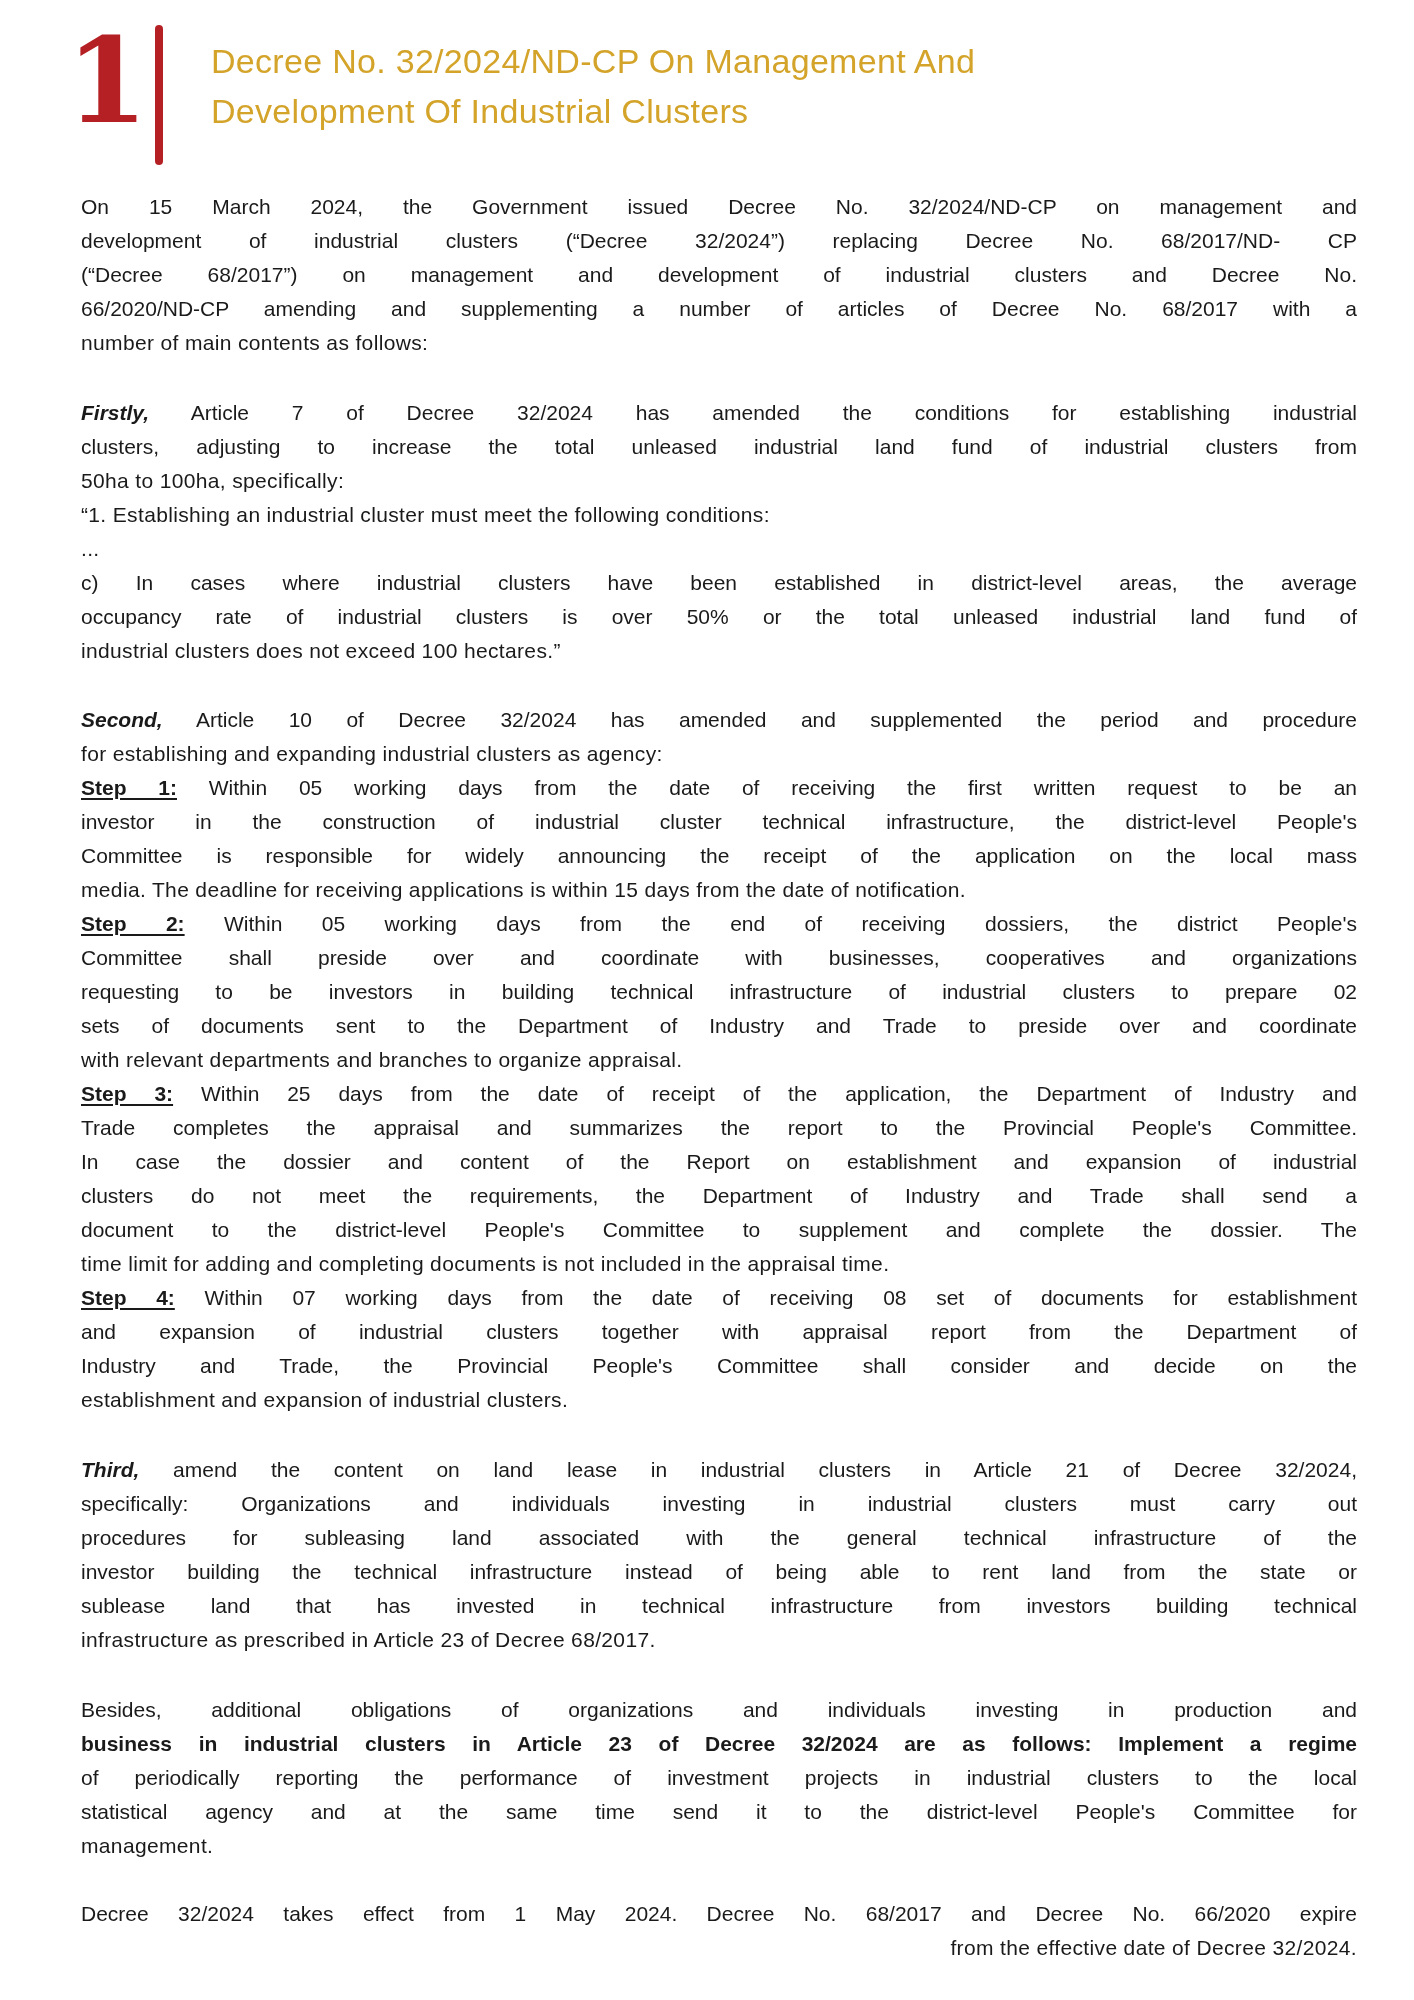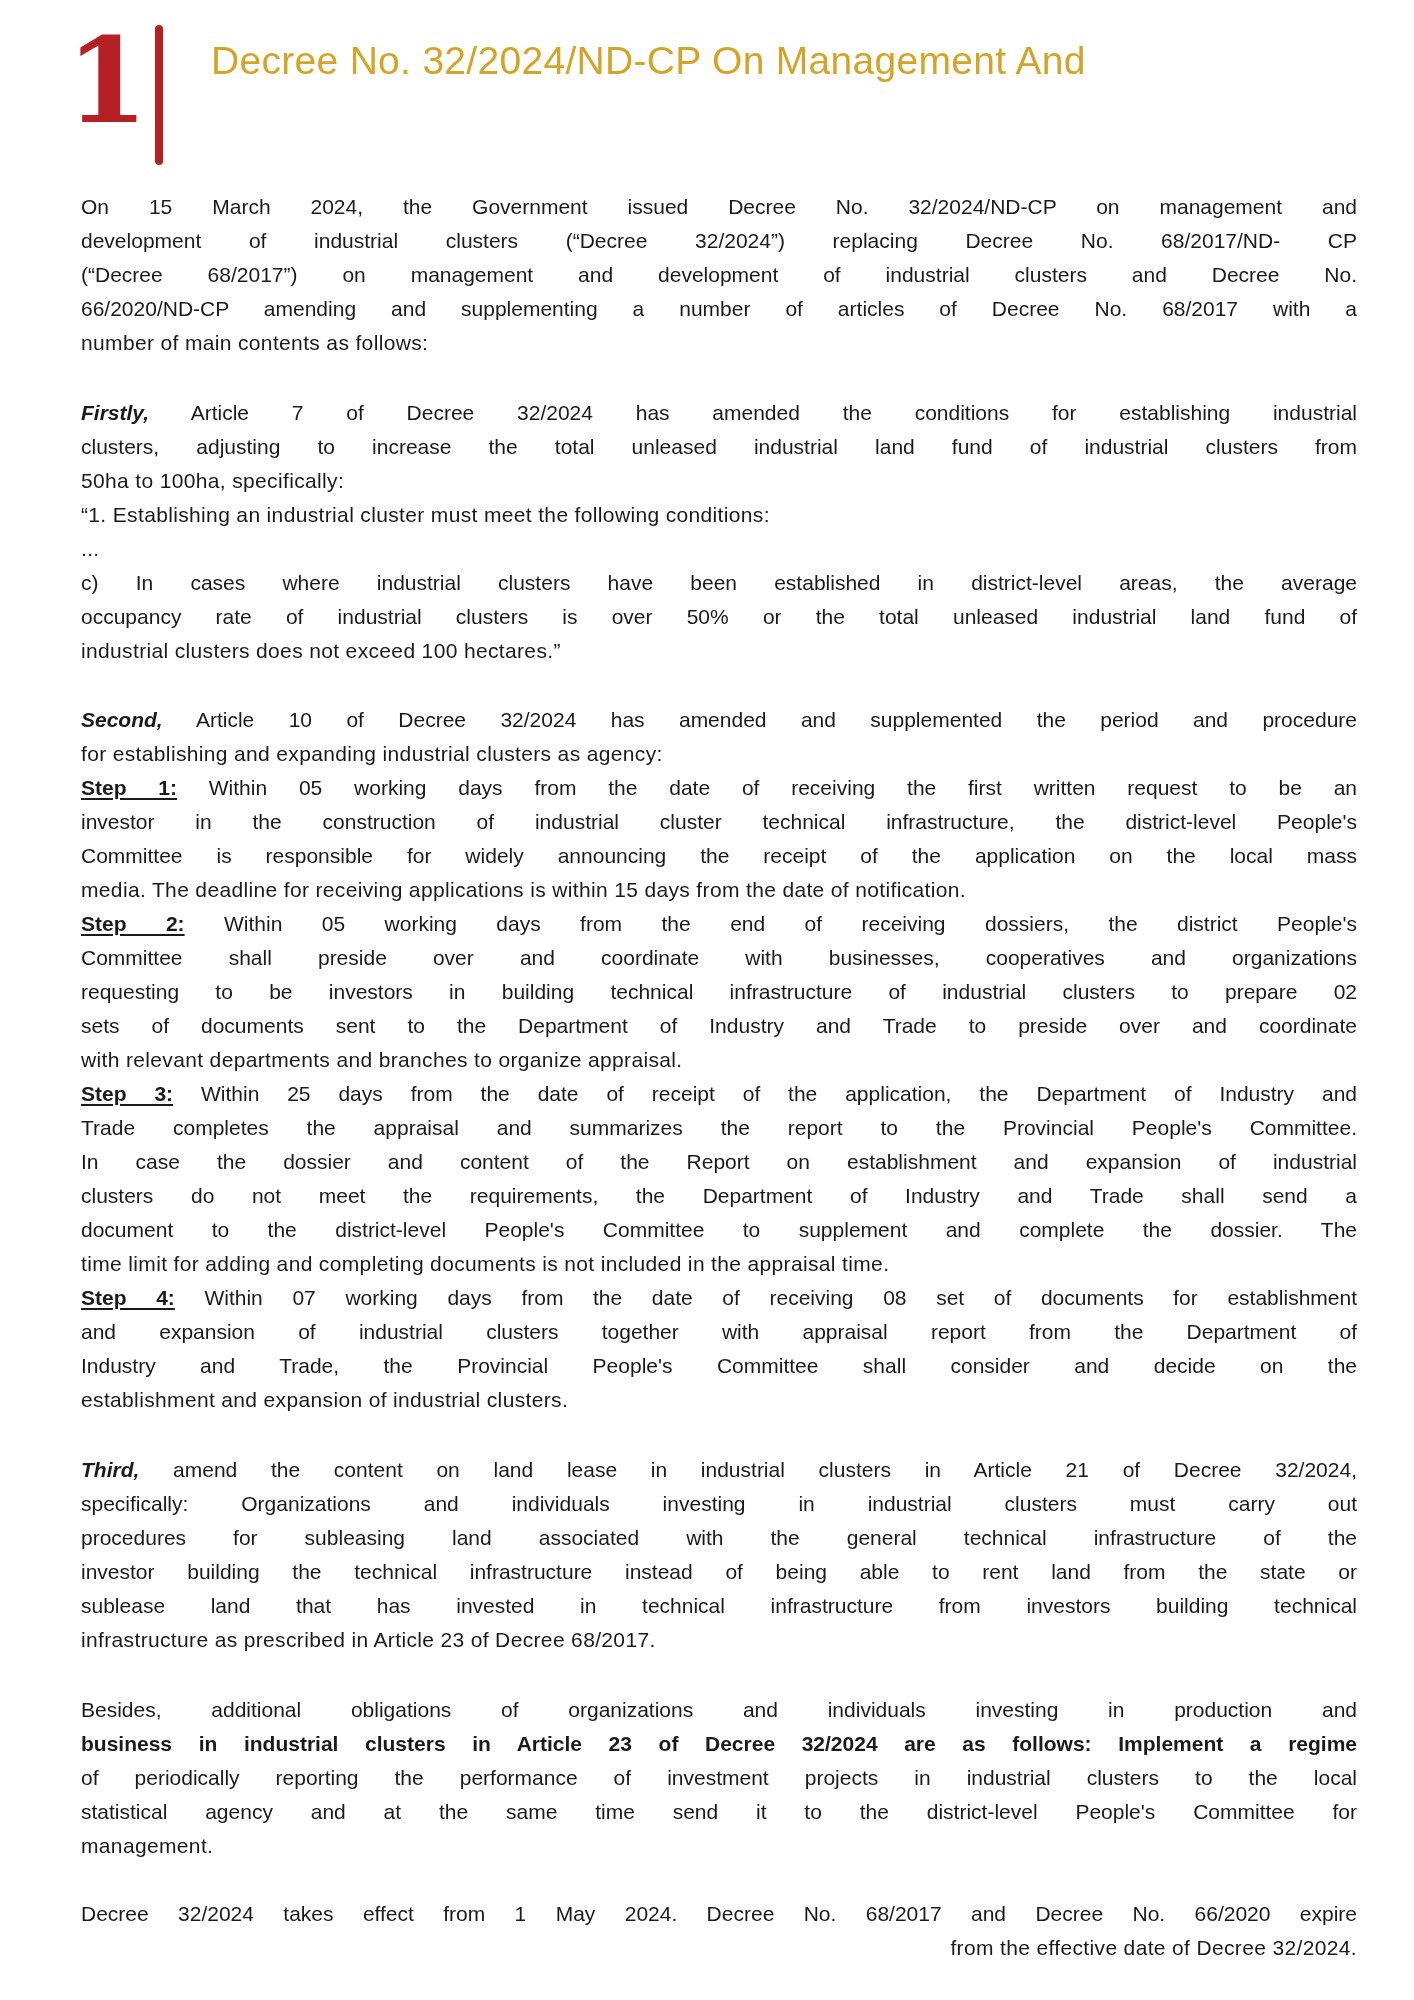--- a/index.html
+++ b/index.html
@@ -9,41 +9,42 @@
     font-family: "DejaVu Serif", "Liberation Serif", serif;
     font-weight: bold; font-size: 118px; line-height: 1;
     color: #B52025;
   }
   .bar {
     position: absolute; left: 155px; top: 25px; width: 8px; height: 140px;
     background: #B52025; border-radius: 4px;
   }
   .title {
     position: absolute; left: 211px; top: 36px; width: 1150px;
-    font-family: "Liberation Sans", sans-serif; font-size: 39px; line-height: 50px;
+    font-family: "Liberation Sans", sans-serif; font-size: 34px; line-height: 50px;
     color: #D4A42A; letter-spacing: 0.3px;
   }
   .title div { white-space: nowrap; }
   .line {
     position: absolute; left: 81px; width: 1276px; height: 34px;
     font-family: "Liberation Sans", sans-serif; font-size: 21px; line-height: 34px;
     color: #1a1a1a; white-space: nowrap;
   }
   .line.j { text-align: justify; text-align-last: justify; white-space: normal; overflow: hidden; }
   .line.l { text-align: left; letter-spacing: 0.35px; }
   .bi { font-weight: bold; font-style: italic; }
   .step { font-weight: bold; text-decoration: underline; text-underline-offset: 3px; }
 </style>
 </head>
 <body>
 
 <div class="num">1</div>
 <div class="bar"></div>
 <div class="title">
   <div>Decree No. 32/2024/ND-CP On Management And</div>
+  <div>Development Of Industrial Clusters</div>
 </div>
 
 <div id="body-text">
     <div class="line j" style="top: 190px;"><span>On 15 March 2024, the Government issued Decree No. 32/2024/ND-CP on management and</span></div>
     <div class="line j" style="top: 224px;"><span>development of industrial clusters (“Decree 32/2024”) replacing Decree No. 68/2017/ND- CP</span></div>
     <div class="line j" style="top: 258px;"><span>(“Decree 68/2017”) on management and development of industrial clusters and Decree No.</span></div>
     <div class="line j" style="top: 292px;"><span>66/2020/ND-CP amending and supplementing a number of articles of Decree No. 68/2017 with a</span></div>
     <div class="line l" style="top: 326px;"><span>number of main contents as follows:</span></div>
     <div class="line j" style="top: 396px;"><span class="bi">Firstly,</span><span> Article 7 of Decree 32/2024 has amended the conditions for establishing industrial</span></div>
     <div class="line j" style="top: 430px;"><span>clusters, adjusting to increase the total unleased industrial land fund of industrial clusters from</span></div>

